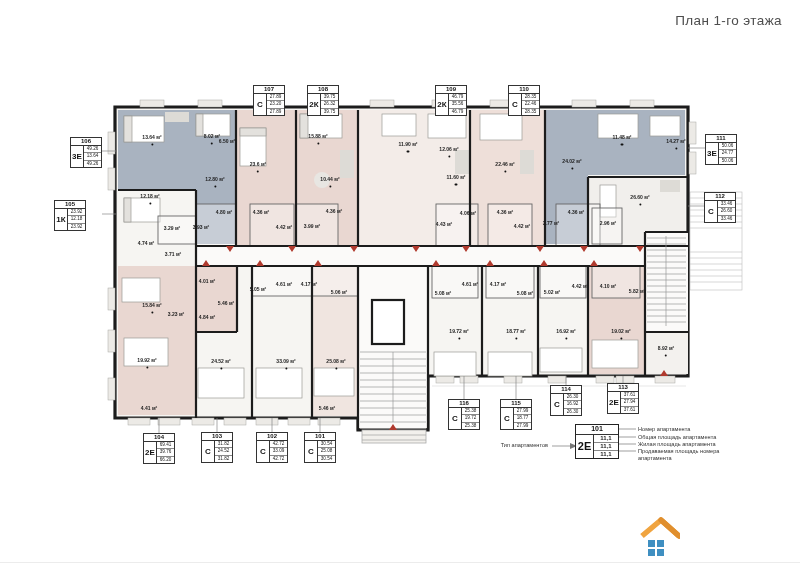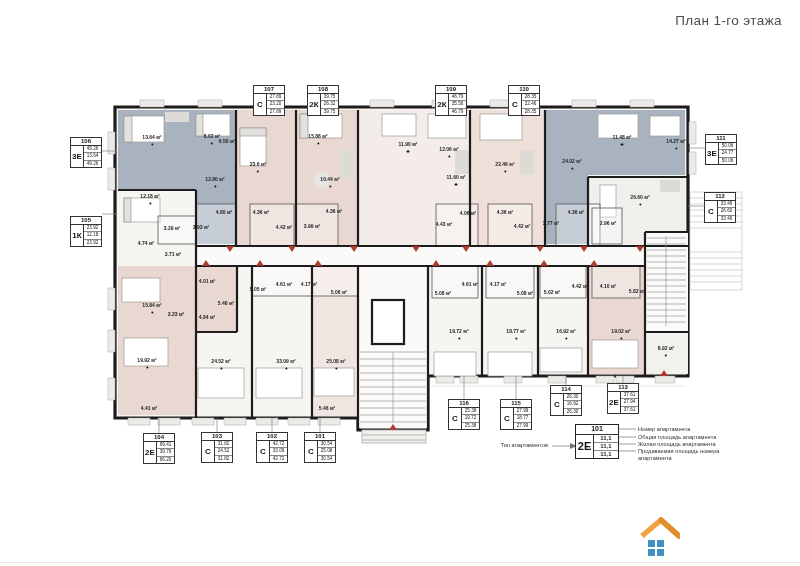--- a/index.html
+++ b/index.html
@@ -255,21 +255,21 @@
     <span class="num">104</span>
     <span class="body">
       <span class="type">2Е</span>
       <span class="vals">
         <span class="v">69.41</span>
         <span class="v">39.76</span>
         <span class="v">66.20</span>
       </span>
     </span>
   </div>
-      <div class="apt" style="left: 70px; top: 200px; margin-top: 16px;">
+      <div class="apt" style="left: 54px; top: 200px;">
     <span class="num">105</span>
     <span class="body">
       <span class="type">1К</span>
       <span class="vals">
         <span class="v">23.92</span>
         <span class="v">12.18</span>
         <span class="v">23.92</span>
       </span>
     </span>
   </div>

